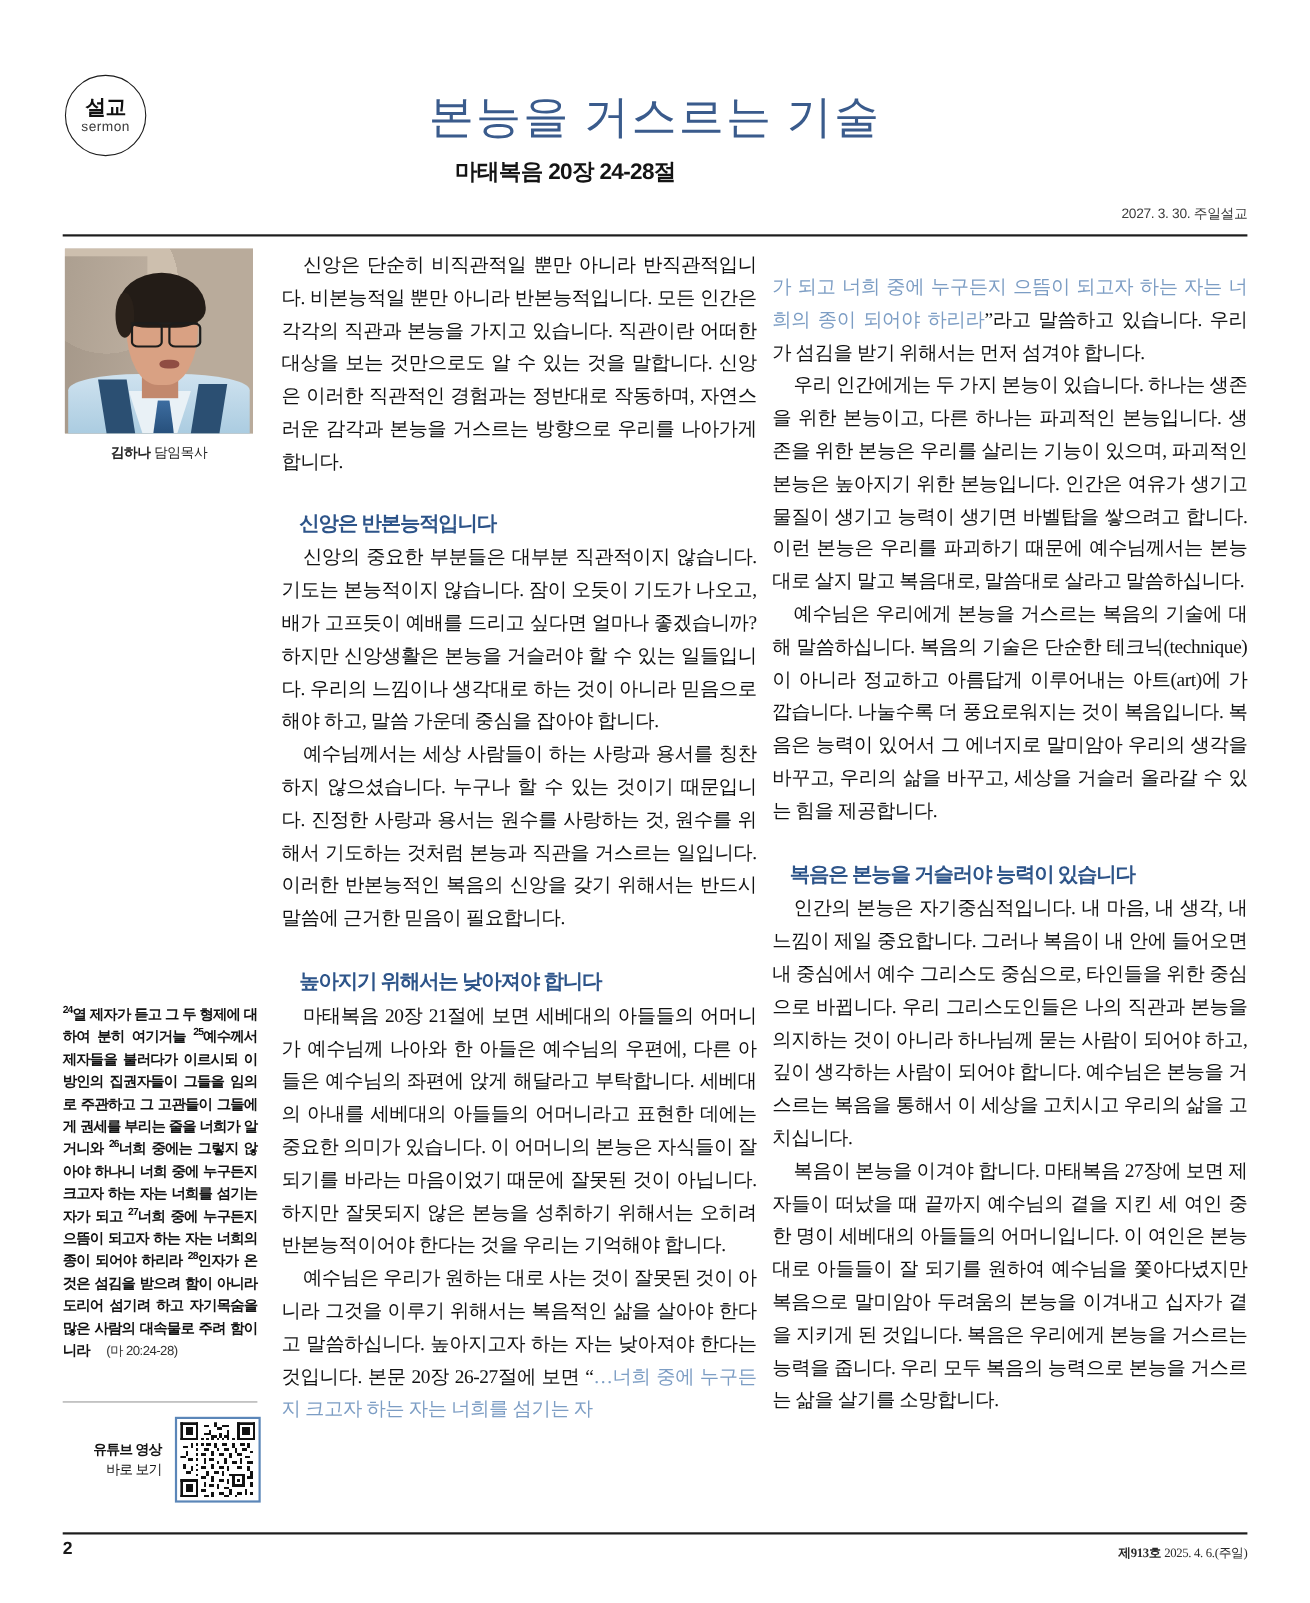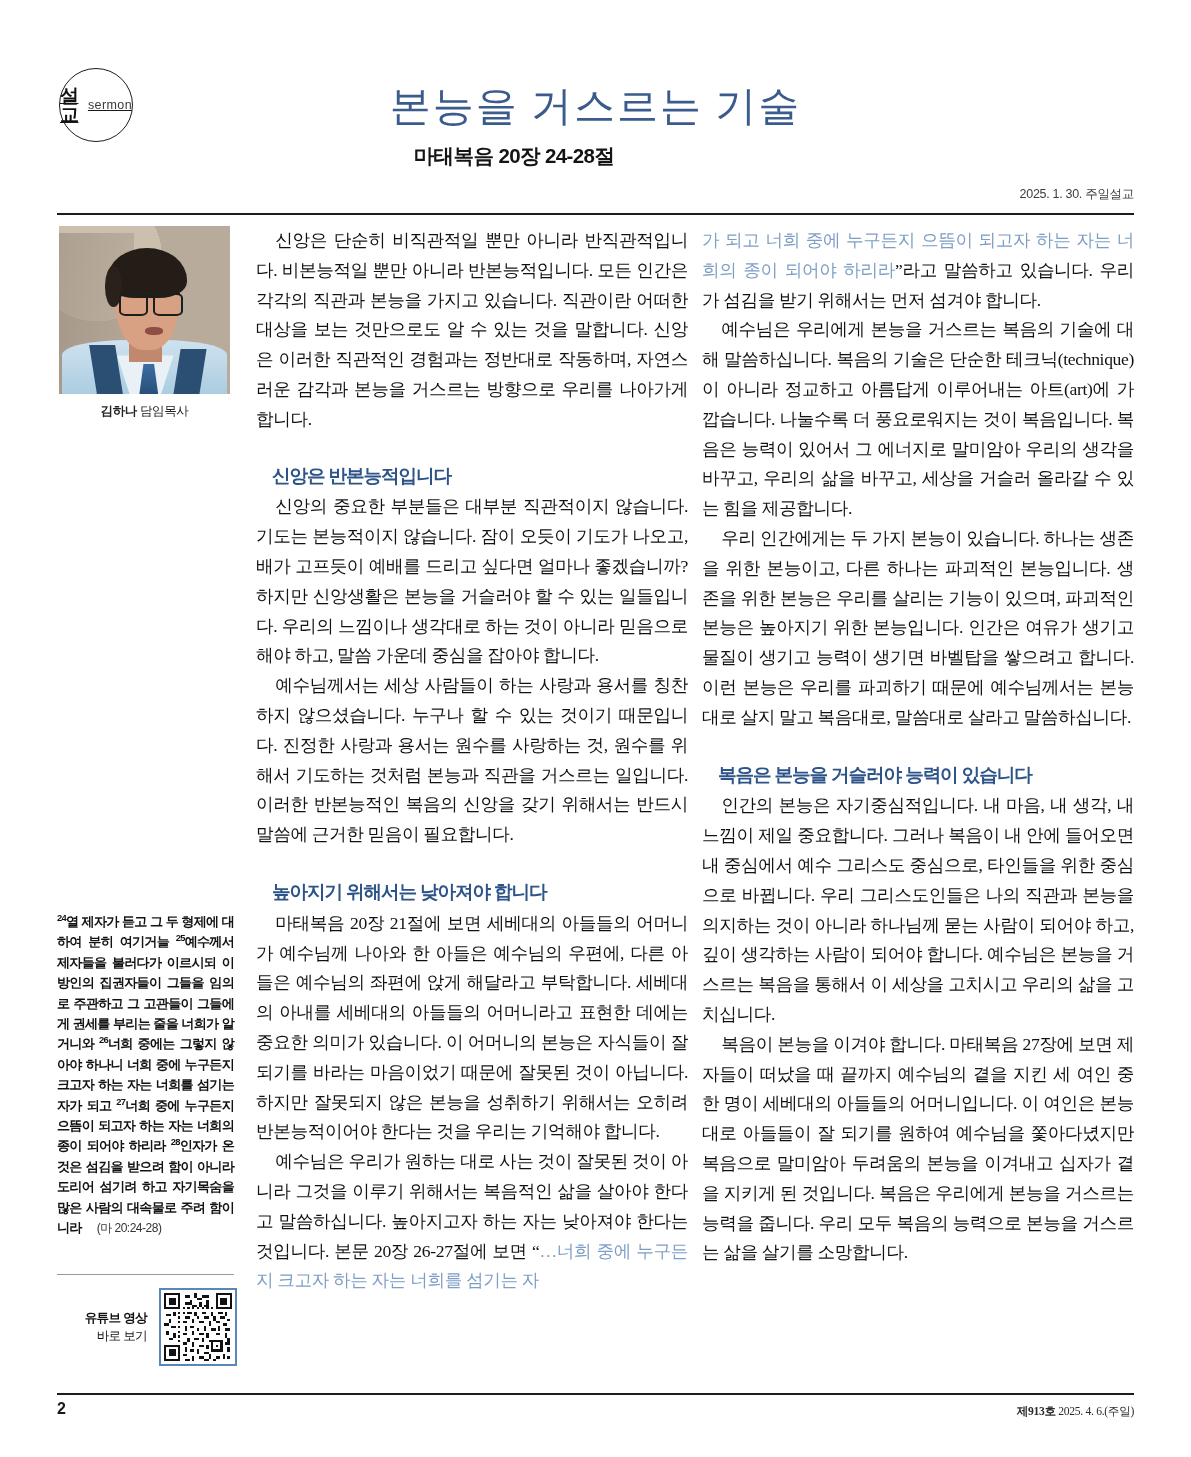--- a/index.html
+++ b/index.html
@@ -28,25 +28,24 @@
     width: 1191px;
     height: 212px;
   }
   #sermon-badge {
     position: absolute;
     left: 59px; top: 68px;
     width: 74px; height: 74px;
     border: 1.6px solid #1c1c1c;
     border-radius: 50%;
     display: flex;
-    flex-direction: row;
+    flex-direction: column;
     align-items: center;
     justify-content: center;
     box-sizing: border-box;
-    text-decoration: underline;
   }
   #sermon-badge .badge-ko {
     font-family: "Liberation Sans", "DejaVu Sans", sans-serif;
     font-weight: bold;
     font-size: 19px;
     line-height: 19px;
     letter-spacing: -0.5px;
     color: #111;
     margin-bottom: 1px;
   }
@@ -300,21 +299,21 @@
     text-justify: inter-character;
     color: #111;
   }
   #col-1 { left: 199px; }
   #col-2 { left: 645px; }
 
   .text-col p {
     margin: 0;
     text-indent: 1.1em;
   }
-  .text-col p.no-indent { text-indent: 0; }
+  .text-col p.no-indent { text-indent: 0; margin-top: 20px; }
   .section-head {
     font-family: "Liberation Sans", "DejaVu Sans", sans-serif;
     font-size: 18.6px;
     font-weight: bold;
     letter-spacing: -1.1px;
     color: #2d5489;
     margin: 27px 0 2px 16px;
     text-align: left;
   }
   .section-head.first { margin-top: 26px; }
@@ -354,21 +353,21 @@
 
   <div id="masthead">
 
     <div id="sermon-badge">
       <span class="badge-ko">설교</span>
       <span class="badge-en">sermon</span>
     </div>
 
     <h1 id="article-title">본능을 거스르는 기술</h1>
     <div id="article-subtitle">마태복음 20장 24-28절</div>
-    <div id="sermon-date">2025. 1. 30. 주일설교</div>
+    <div id="sermon-date">2027. 3. 30. 주일설교</div>
     <div id="header-rule"></div>
   </div>
 
   <div id="columns">
 
     <div id="sidebar">
 
       <div id="portrait">
         <div class="bg"></div>
         <div class="bg2"></div>
@@ -533,22 +532,22 @@
       <p>예수님께서는 세상 사람들이 하는 사랑과 용서를 칭찬하지 않으셨습니다. 누구나 할 수 있는 것이기 때문입니다. 진정한 사랑과 용서는 원수를 사랑하는 것, 원수를 위해서 기도하는 것처럼 본능과 직관을 거스르는 일입니다. 이러한 반본능적인 복음의 신앙을 갖기 위해서는 반드시 말씀에 근거한 믿음이 필요합니다.</p>
 
       <div class="section-head">높아지기 위해서는 낮아져야 합니다</div>
       <p>마태복음 20장 21절에 보면 세베대의 아들들의 어머니가 예수님께 나아와 한 아들은 예수님의 우편에, 다른 아들은 예수님의 좌편에 앉게 해달라고 부탁합니다. 세베대의 아내를 세베대의 아들들의 어머니라고 표현한 데에는 중요한 의미가 있습니다. 이 어머니의 본능은 자식들이 잘 되기를 바라는 마음이었기 때문에 잘못된 것이 아닙니다. 하지만 잘못되지 않은 본능을 성취하기 위해서는 오히려 반본능적이어야 한다는 것을 우리는 기억해야 합니다.</p>
       <p><span>예수님은 우리가 원하는 대로 사는 것이 잘못된 것이 아니라 그것을 이루기 위해서는 복음적인 삶을 살아야 한다고 말씀하십니다. 높아지고자 하는 자는 낮아져야 한다는 것입니다. 본문 20장 26-27절에 보면 </span><span class="quote-mark">“</span><span class="quote-blue">…너희 중에 누구든지 크고자 하는 자는 너희를 섬기는 자</span></p>
     </div>
 
     <div id="col-2" class="text-col">
       <p class="no-indent"><span class="quote-blue">가 되고 너희 중에 누구든지 으뜸이 되고자 하는 자는 너희의 종이 되어야 하리라</span><span class="quote-mark">”</span><span>라고 말씀하고 있습니다. 우리가 섬김을 받기 위해서는 먼저 섬겨야 합니다.</span></p>
 
+      <p>우리 인간에게는 두 가지 본능이 있습니다. 하나는 생존을 위한 본능이고, 다른 하나는 파괴적인 본능입니다. 생존을 위한 본능은 우리를 살리는 기능이 있으며, 파괴적인 본능은 높아지기 위한 본능입니다. 인간은 여유가 생기고 물질이 생기고 능력이 생기면 바벨탑을 쌓으려고 합니다. 이런 본능은 우리를 파괴하기 때문에 예수님께서는 본능대로 살지 말고 복음대로, 말씀대로 살라고 말씀하십니다.</p>
       <p>예수님은 우리에게 본능을 거스르는 복음의 기술에 대해 말씀하십니다. 복음의 기술은 단순한 테크닉(technique)이 아니라 정교하고 아름답게 이루어내는 아트(art)에 가깝습니다. 나눌수록 더 풍요로워지는 것이 복음입니다. 복음은 능력이 있어서 그 에너지로 말미암아 우리의 생각을 바꾸고, 우리의 삶을 바꾸고, 세상을 거슬러 올라갈 수 있는 힘을 제공합니다.</p>
-      <p>우리 인간에게는 두 가지 본능이 있습니다. 하나는 생존을 위한 본능이고, 다른 하나는 파괴적인 본능입니다. 생존을 위한 본능은 우리를 살리는 기능이 있으며, 파괴적인 본능은 높아지기 위한 본능입니다. 인간은 여유가 생기고 물질이 생기고 능력이 생기면 바벨탑을 쌓으려고 합니다. 이런 본능은 우리를 파괴하기 때문에 예수님께서는 본능대로 살지 말고 복음대로, 말씀대로 살라고 말씀하십니다.</p>
 
       <div class="section-head">복음은 본능을 거슬러야 능력이 있습니다</div>
       <p>인간의 본능은 자기중심적입니다. 내 마음, 내 생각, 내 느낌이 제일 중요합니다. 그러나 복음이 내 안에 들어오면 내 중심에서 예수 그리스도 중심으로, 타인들을 위한 중심으로 바뀝니다. 우리 그리스도인들은 나의 직관과 본능을 의지하는 것이 아니라 하나님께 묻는 사람이 되어야 하고, 깊이 생각하는 사람이 되어야 합니다. 예수님은 본능을 거스르는 복음을 통해서 이 세상을 고치시고 우리의 삶을 고치십니다.</p>
       <p>복음이 본능을 이겨야 합니다. 마태복음 27장에 보면 제자들이 떠났을 때 끝까지 예수님의 곁을 지킨 세 여인 중 한 명이 세베대의 아들들의 어머니입니다. 이 여인은 본능대로 아들들이 잘 되기를 원하여 예수님을 쫓아다녔지만 복음으로 말미암아 두려움의 본능을 이겨내고 십자가 곁을 지키게 된 것입니다. 복음은 우리에게 본능을 거스르는 능력을 줍니다. 우리 모두 복음의 능력으로 본능을 거스르는 삶을 살기를 소망합니다.</p>
     </div>
   </div>
 
   <div id="footer-rule"></div>
   <div id="page-number">2</div>
   <div id="issue-line"><b>제913호</b><span> 2025. 4. 6.(주일)</span></div>

